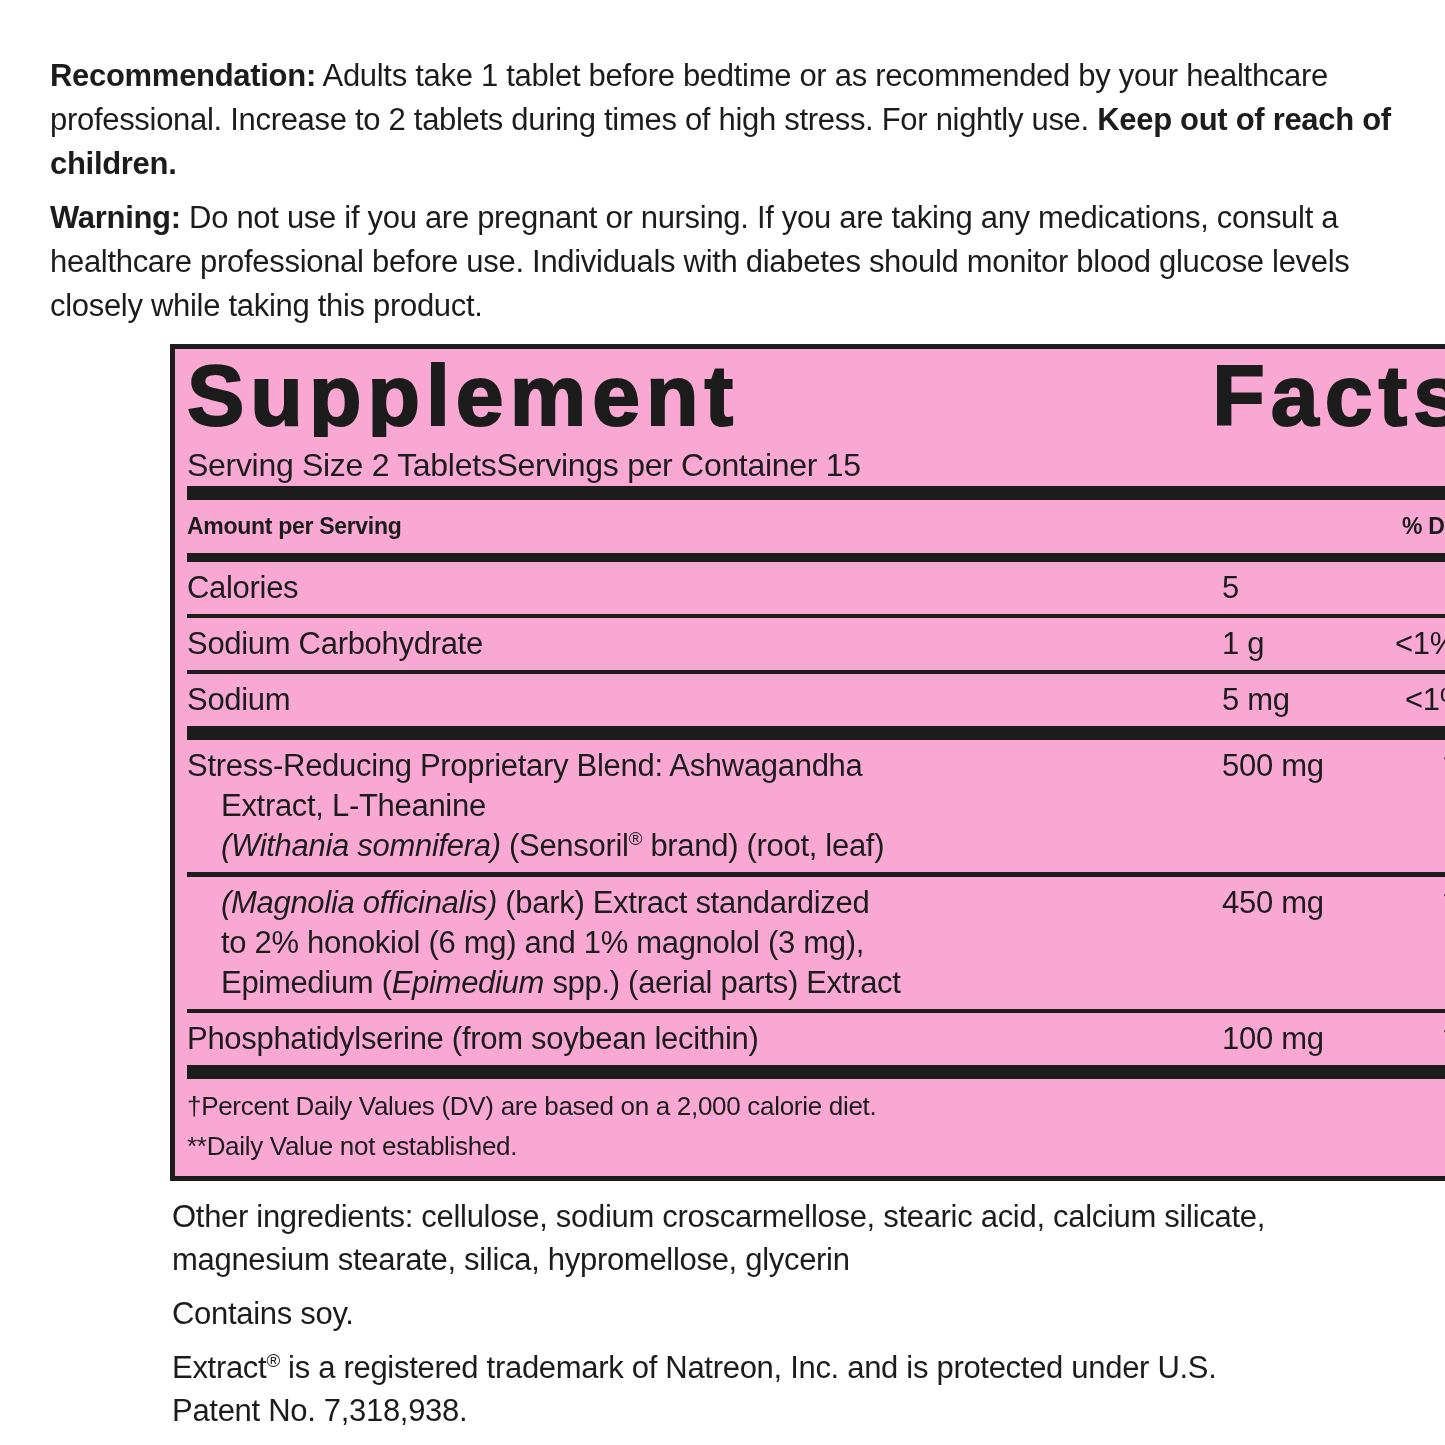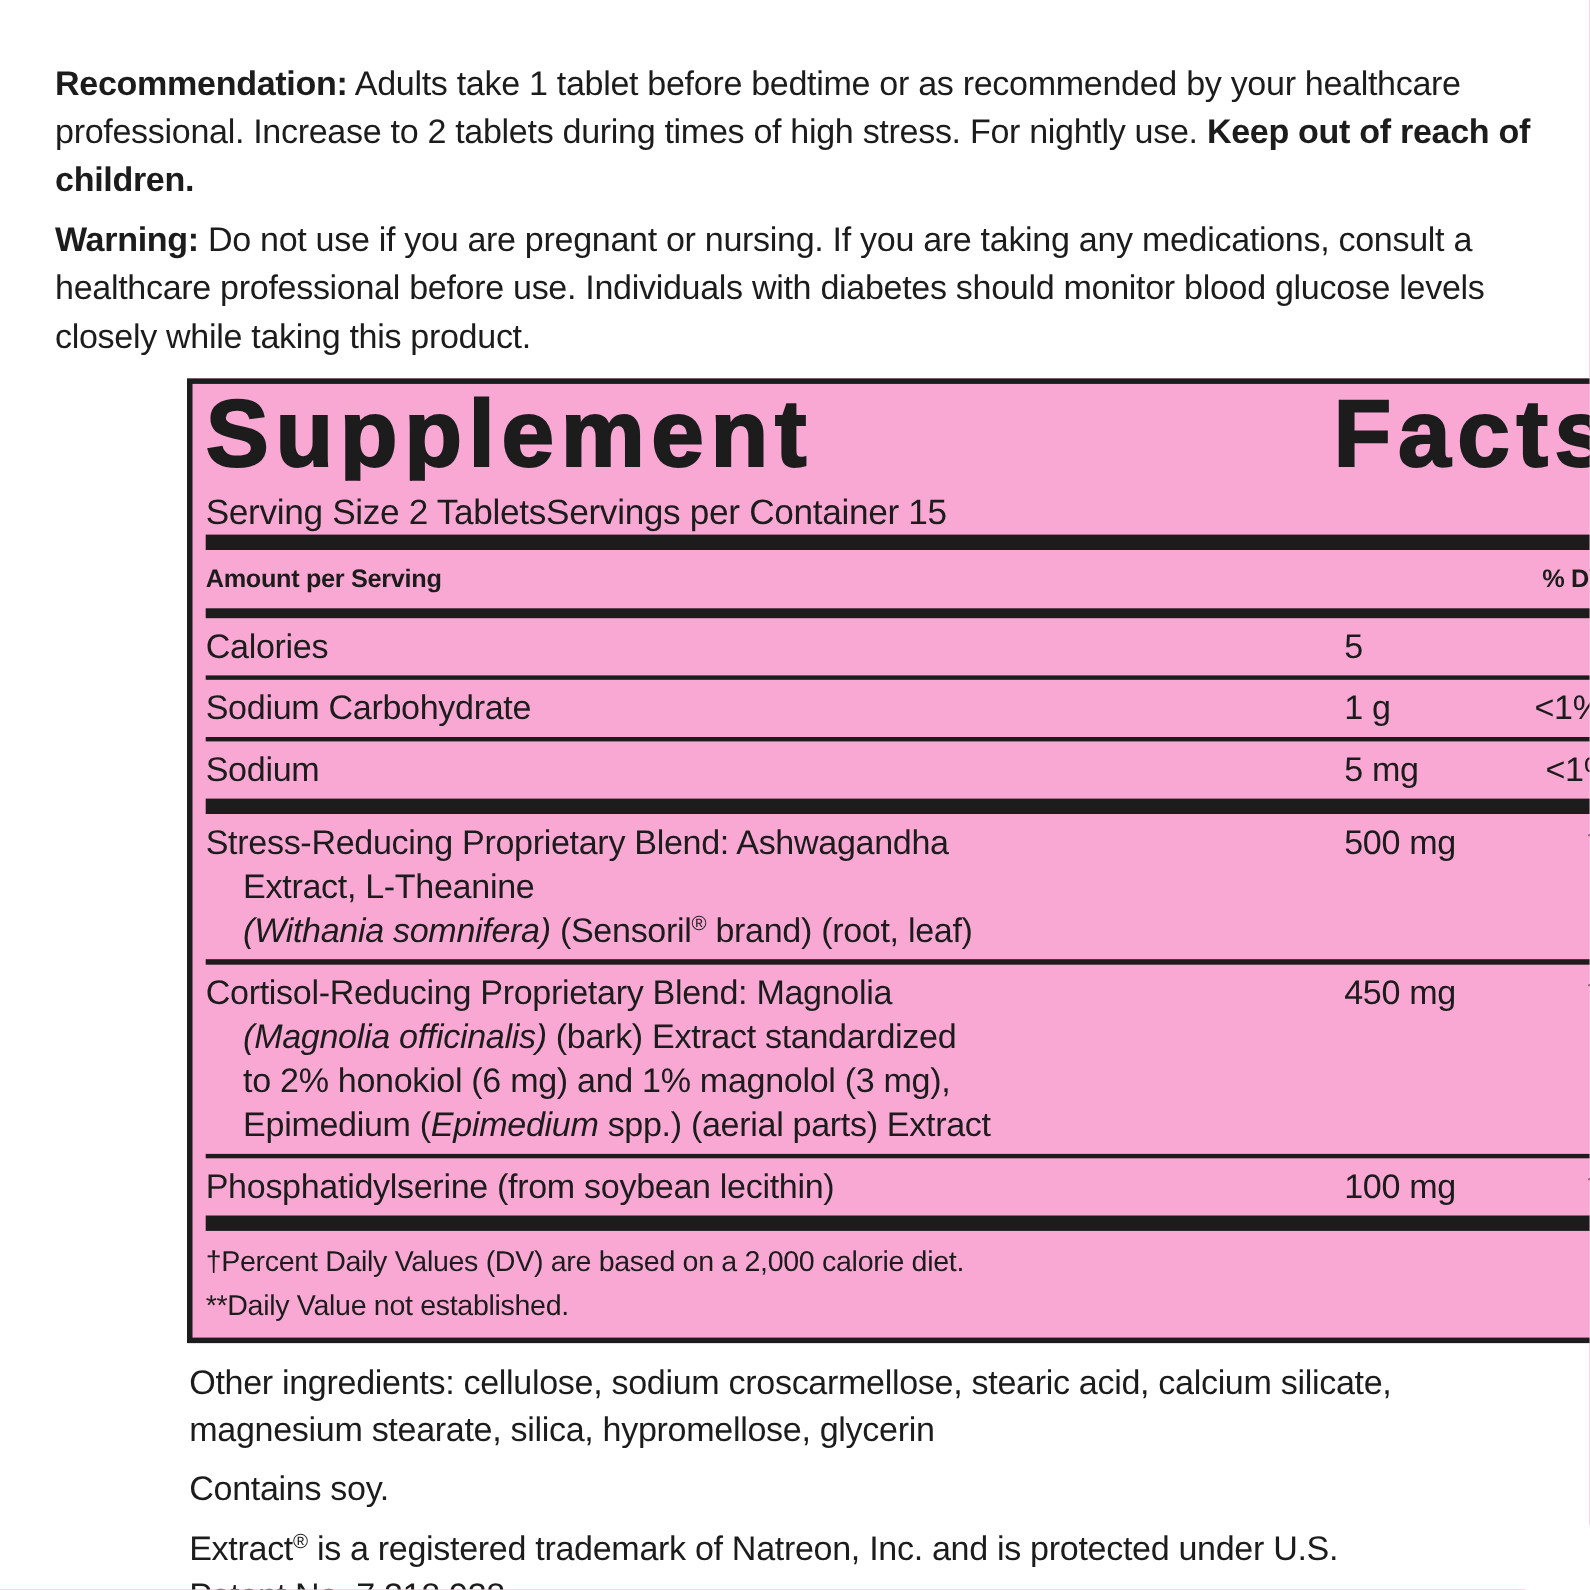--- a/index.html
+++ b/index.html
@@ -152,21 +152,20 @@
         <div class="line indent"><span>Extract, L-Theanine</span></div>
         <div class="line indent"><span class="it">(Withania somnifera)</span><span> (Sensoril</span><span class="sup">®</span><span> brand) (root, leaf)</span></div>
       </div>
       <div class="amt">500 mg</div>
       <div class="dv"><span>**</span></div>
     </div>
     <div class="sep mid"></div>
 
     <div class="row">
       <div class="name">
-        <div class="line"><span>Cortisol-Reducing Proprietary Blend: Magnolia</span></div>
         <div class="line indent"><span class="it">(Magnolia officinalis)</span><span> (bark) Extract standardized</span></div>
         <div class="line indent"><span>to 2% honokiol (6 mg) and 1% magnolol (3 mg),</span></div>
         <div class="line indent"><span>Epimedium (</span><span class="it">Epimedium</span><span> spp.) (aerial parts) Extract</span></div>
       </div>
       <div class="amt">450 mg</div>
       <div class="dv"><span>**</span></div>
     </div>
     <div class="sep"></div>
 
     <div class="row">

